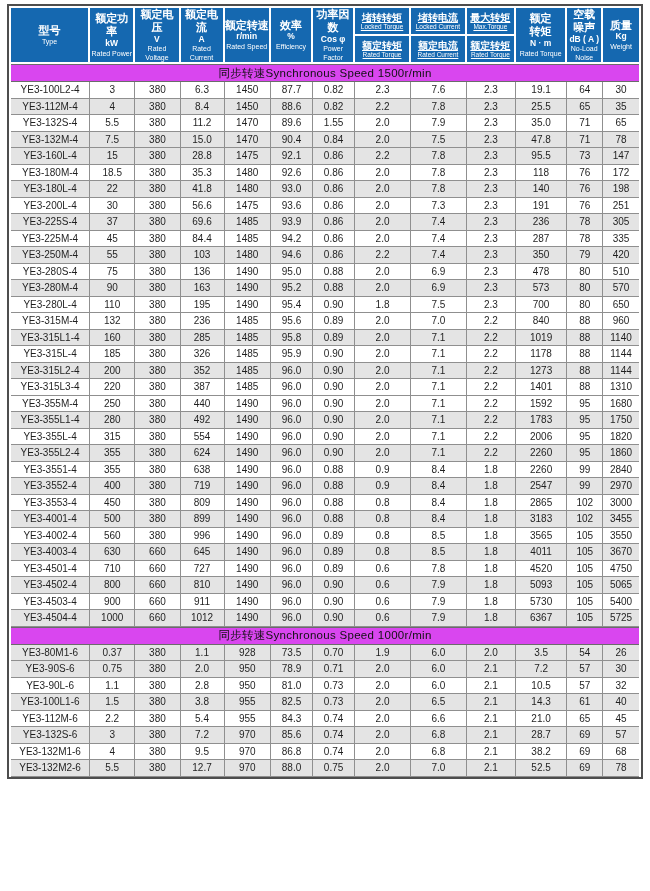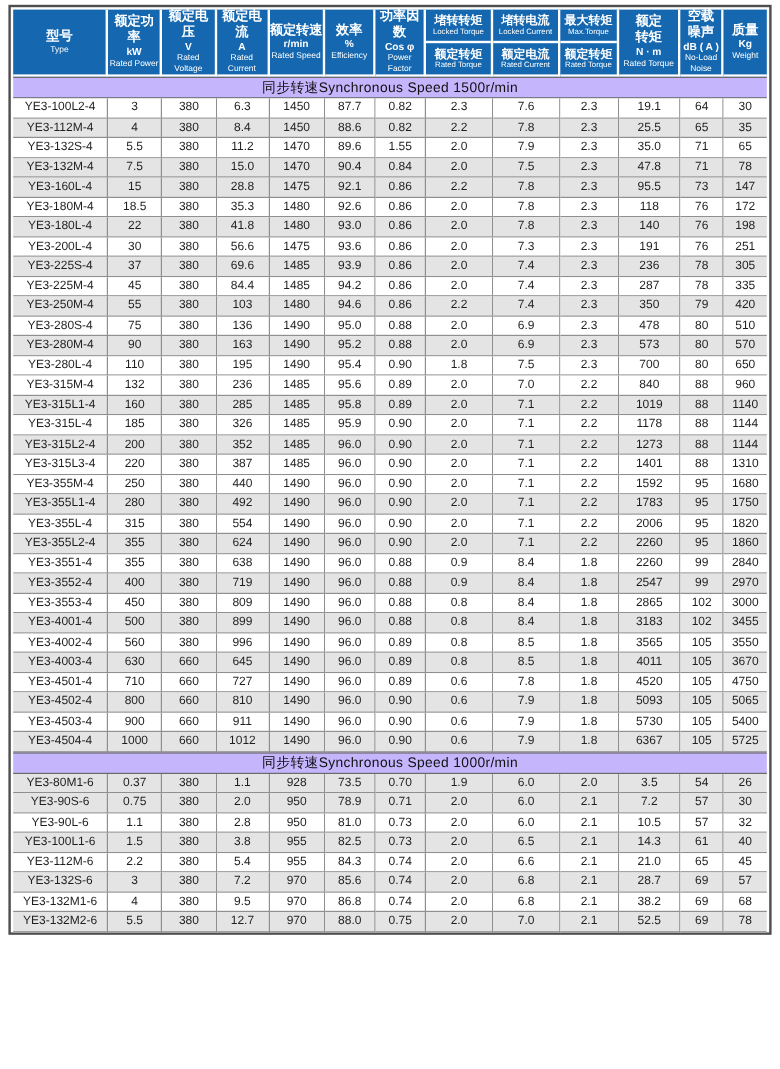--- a/index.html
+++ b/index.html
@@ -35,21 +35,21 @@
   }
   thead th:last-child { border-right: none; }
   .th-stack {
     display: flex; flex-direction: column;
     align-items: center; justify-content: center;
     height: 100%; line-height: 1.15;
   }
   .th-zh   { font-size: 11px; font-weight: bold; white-space: pre-line; }
   .th-unit { font-size: 8.5px; font-weight: bold; margin-top: 1px; }
   .th-en   { font-size: 7px; white-space: pre-line; margin-top: 1px; }
-  .ratio-th { display: flex; flex-direction: column; height: 100%; }
+  .ratio-th { display: flex; flex-direction: column; height: 100%; text-decoration: underline; }
   .ratio-half {
     flex: 1; display: flex; flex-direction: column;
     align-items: center; justify-content: center; line-height: 1.1;
   }
   .ratio-half.top { border-bottom: 2px solid #ffffff; }
   .rh-zh { font-size: 10px; font-weight: bold; }
   .rh-en { font-size: 6.5px; }
   
   tbody td {
     border-right: 1px solid var(--grid-line);
@@ -59,21 +59,21 @@
     text-align: center;
     font-size: 10px;
     color: var(--text);
     background: #ffffff;
     white-space: nowrap;
     overflow: hidden;
   }
   tbody td:last-child { border-right: none; }
   tr.gray td { background: var(--stripe); }
   tr.section-row td {
-    background: #c4b5fd;
+    background: #d946ef;
     border-top: 1px solid #6b6b6b;
     border-bottom: 1px solid #6b6b6b;
     border-right: none;
     height: 18px;
     font-size: 11.5px;
     color: #111111;
     letter-spacing: 0.3px;
   }
 </style>
 </head>

